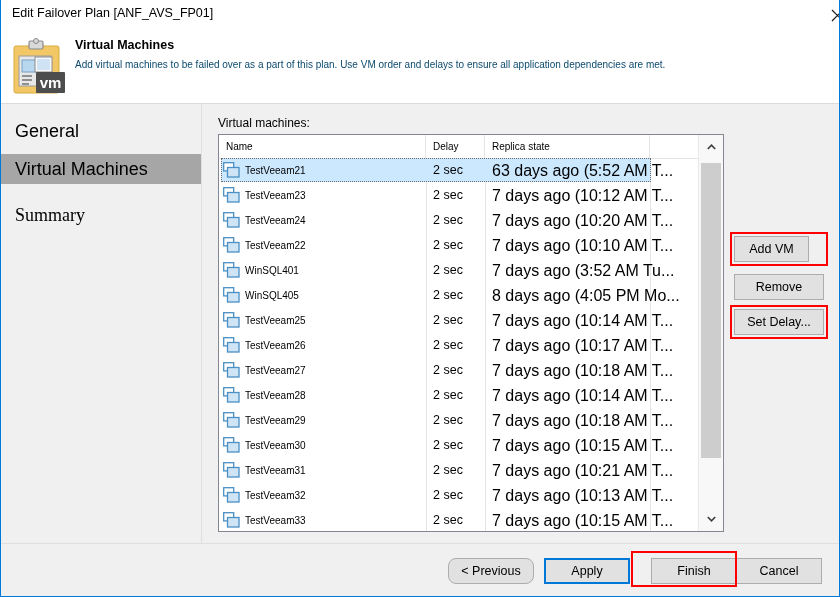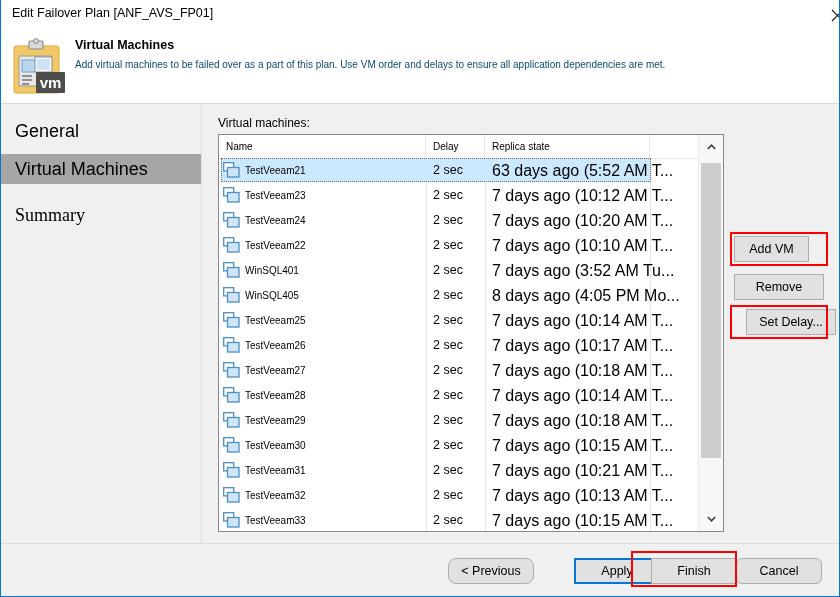--- a/index.html
+++ b/index.html
@@ -292,21 +292,21 @@
     font-family: "Liberation Sans", sans-serif;
     color: #000;
     text-align: center;
     cursor: default;
     padding: 0;
     white-space: nowrap;
   }
 
   #btn-addvm    { left: 733px; top: 132px; width: 75px; height: 26px; }
   #btn-remove   { left: 733px; top: 170px; width: 90px; height: 26px; }
-  #btn-setdelay { left: 733px; top: 205px; width: 90px; height: 26px; margin-left: 12px; }
+  #btn-setdelay { left: 733px; top: 205px; width: 90px; height: 26px; }
   #btn-up       { left: 733px; top: 469px; width: 90px; height: 26px; }
 
   .btn-ud-label { display:flex; align-items:center; justify-content:center; gap:12px; height:100%; }
   .ud-arrow { font-size: 12px; line-height: 1; }
 
   
   .redbox {
     position: absolute;
     border: 2px solid #ff0000;
     box-sizing: border-box;
@@ -335,23 +335,23 @@
     background: #e1e1e1;
     border: 1px solid #adadad;
     font-size: 12.5px;
     font-family: "Liberation Sans", sans-serif;
     color: #000;
     text-align: center;
     cursor: default;
     padding: 0;
   }
   #fbtn-previous { left: 447px; border-radius: 8px; }
-  #fbtn-apply    { left: 543px; border: 2px solid #0078d7; margin-left: 30px; }
+  #fbtn-apply    { left: 543px; border: 2px solid #0078d7; }
   #fbtn-finish   { left: 650px; }
-  #fbtn-cancel   { left: 735px; border-radius: 6px; }
+  #fbtn-cancel   { left: 735px; }
 </style>
 </head>
 <body>
 
 <div id="window">
 
   <div id="titlebar">
     <div id="title-text">Edit Failover Plan [ANF_AVS_FP01]</div>
     <div id="close-button">
       <svg width="13" height="13" viewBox="0 0 13 13">

